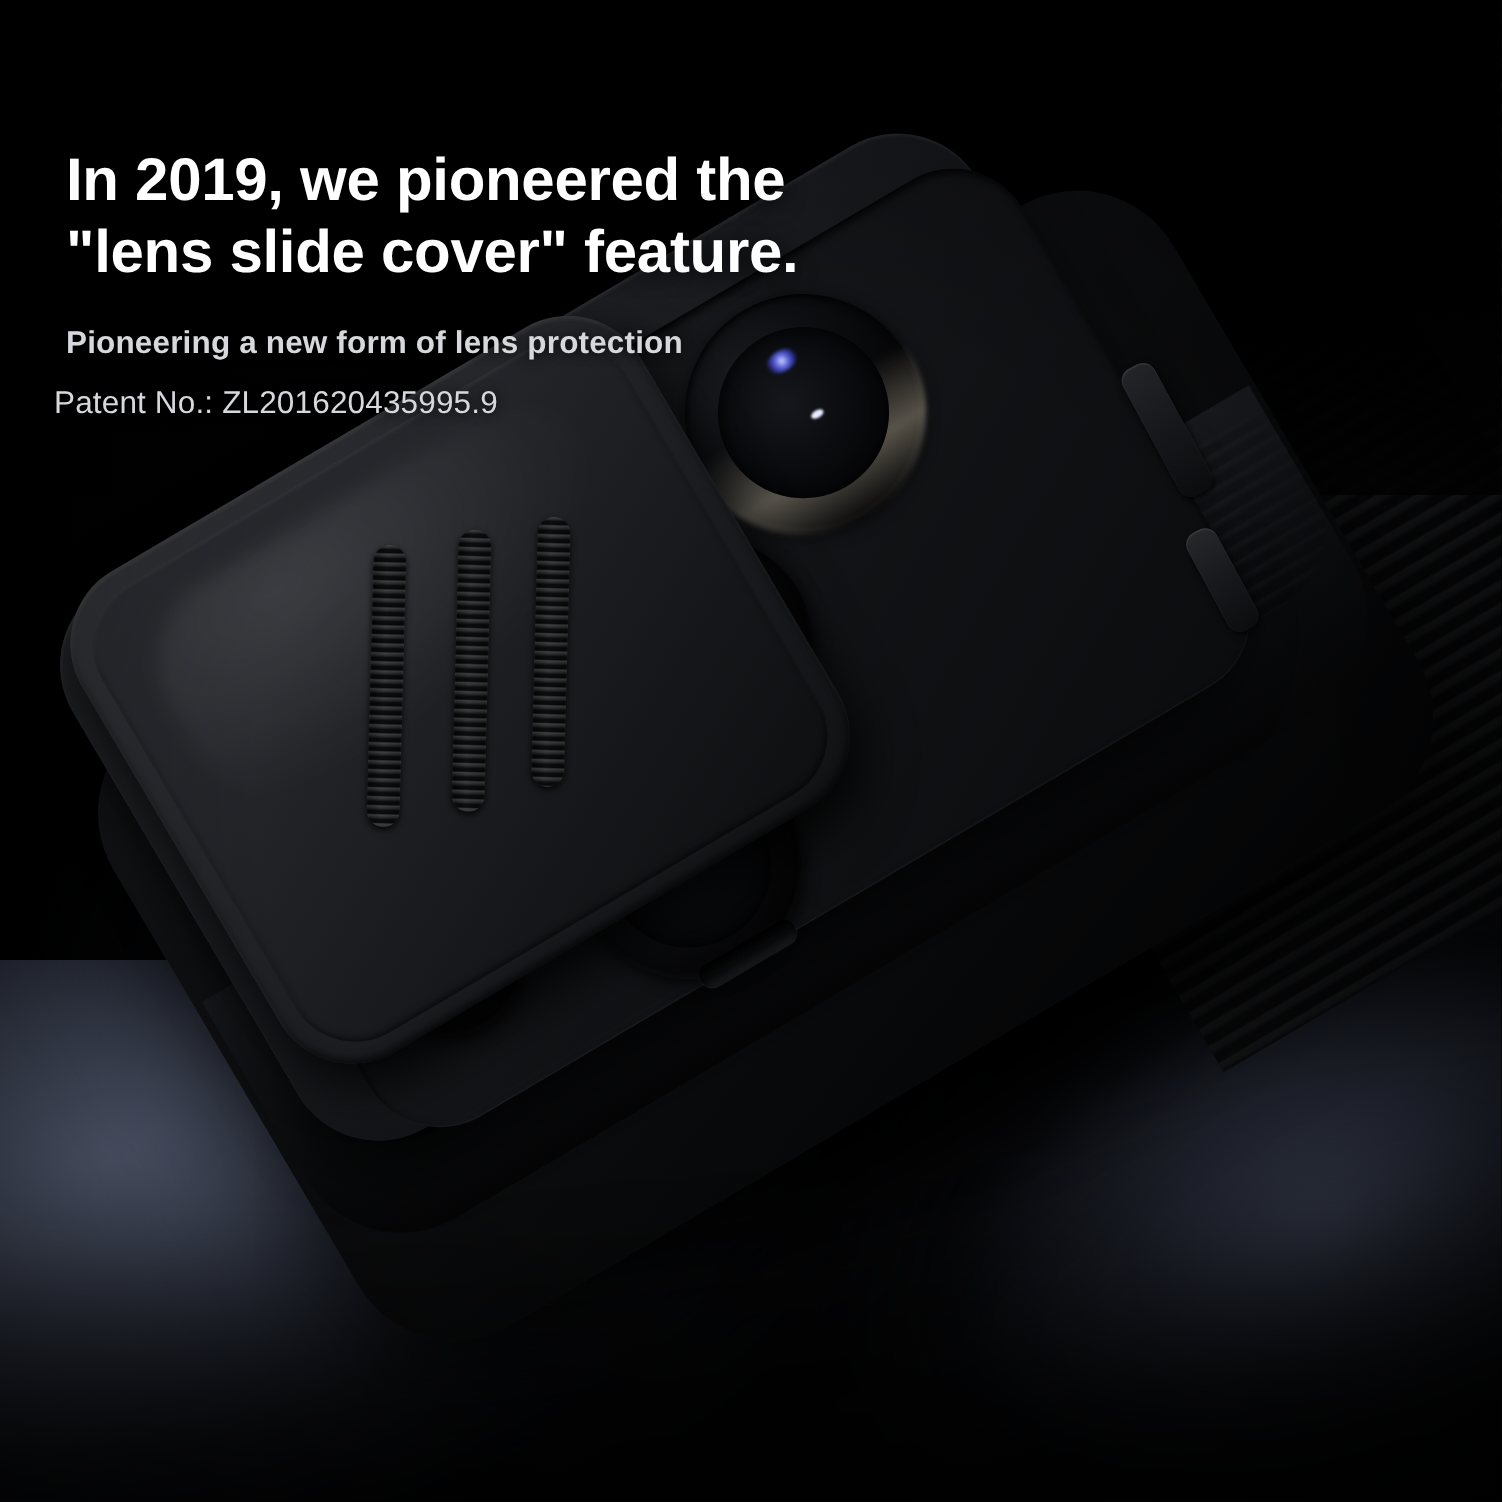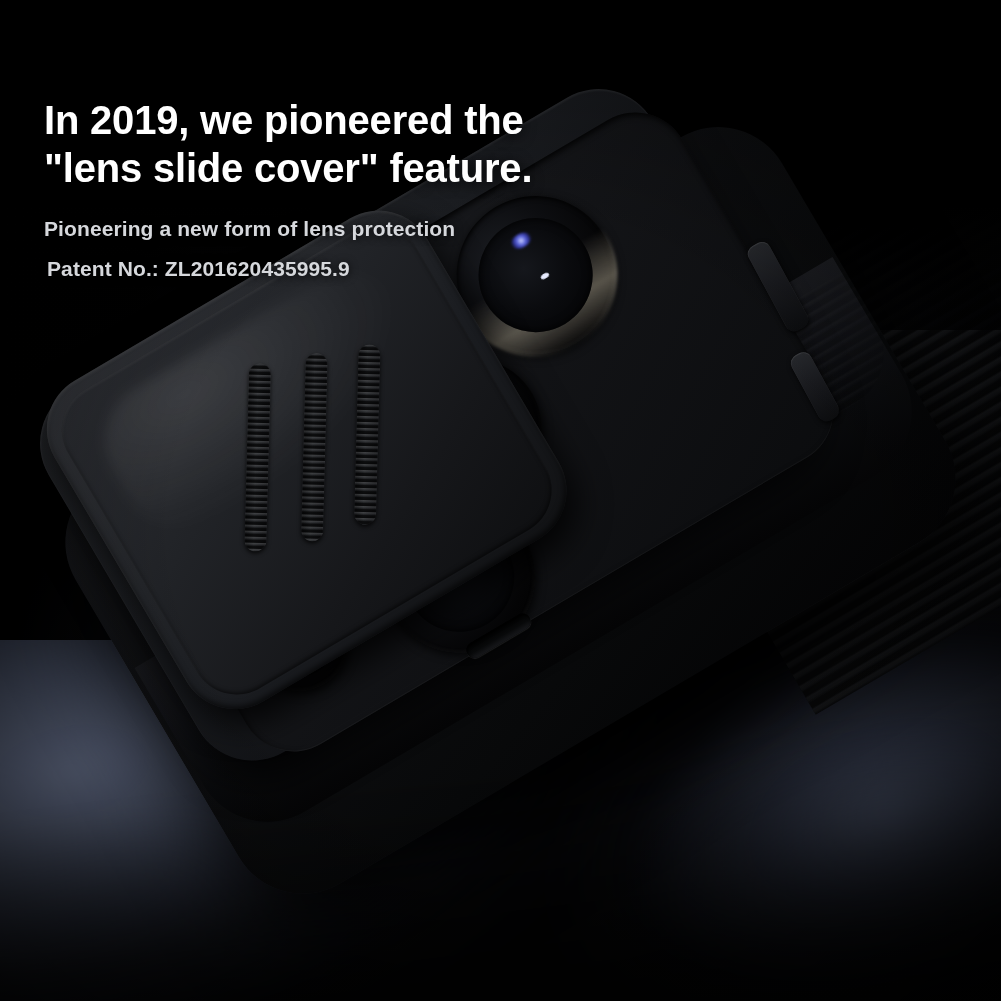--- a/index.html
+++ b/index.html
@@ -148,22 +148,22 @@
     filter:blur(26px);transform:rotate(-24deg);}
 
   
   .copy{position:absolute;left:0;top:0;width:1001px;height:1001px;pointer-events:none;}
   .headline{position:absolute;left:44px;top:96px;width:720px;
     color:#fff;font-size:40px;line-height:48px;font-weight:700;letter-spacing:-.2px;
     text-shadow:0 2px 14px rgba(0,0,0,.9);}
   .headline .l2{display:block;}
   .sub1{position:absolute;left:44px;top:214px;color:#d6d8dc;font-size:21px;line-height:30px;
     font-weight:700;letter-spacing:.1px;text-shadow:0 1px 8px rgba(0,0,0,.85);}
-  .sub2{position:absolute;left:47px;top:254px;color:#d6d8dc;font-size:21px;line-height:30px;
-    font-weight:700;letter-spacing:.1px;text-shadow:0 1px 8px rgba(0,0,0,.85);}
+  .sub2{position:absolute;left:36px;top:254px;color:#d6d8dc;font-size:21px;line-height:30px;
+    font-weight:400;letter-spacing:.1px;text-shadow:0 1px 8px rgba(0,0,0,.85);}
 
   .vig{position:absolute;inset:0;pointer-events:none;
     background:radial-gradient(ellipse 78% 72% at 50% 52%,rgba(0,0,0,0) 42%,rgba(0,0,0,.55) 88%,rgba(0,0,0,.85) 100%);}
 </style>
 </head>
 <body>
 
 <div id="stage">
 
   <div class="bg-base"></div>

